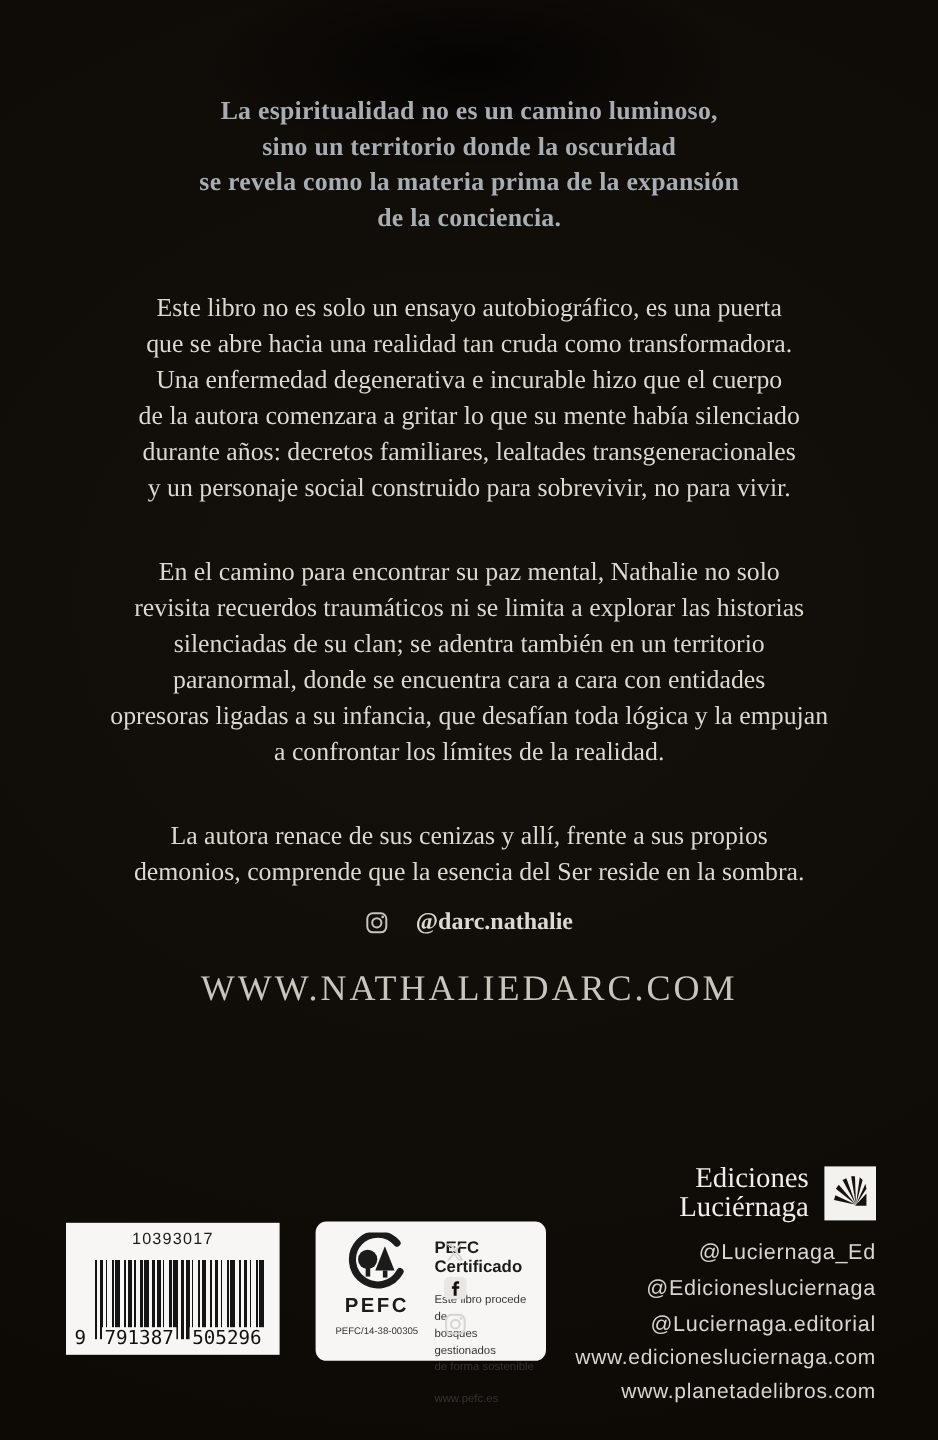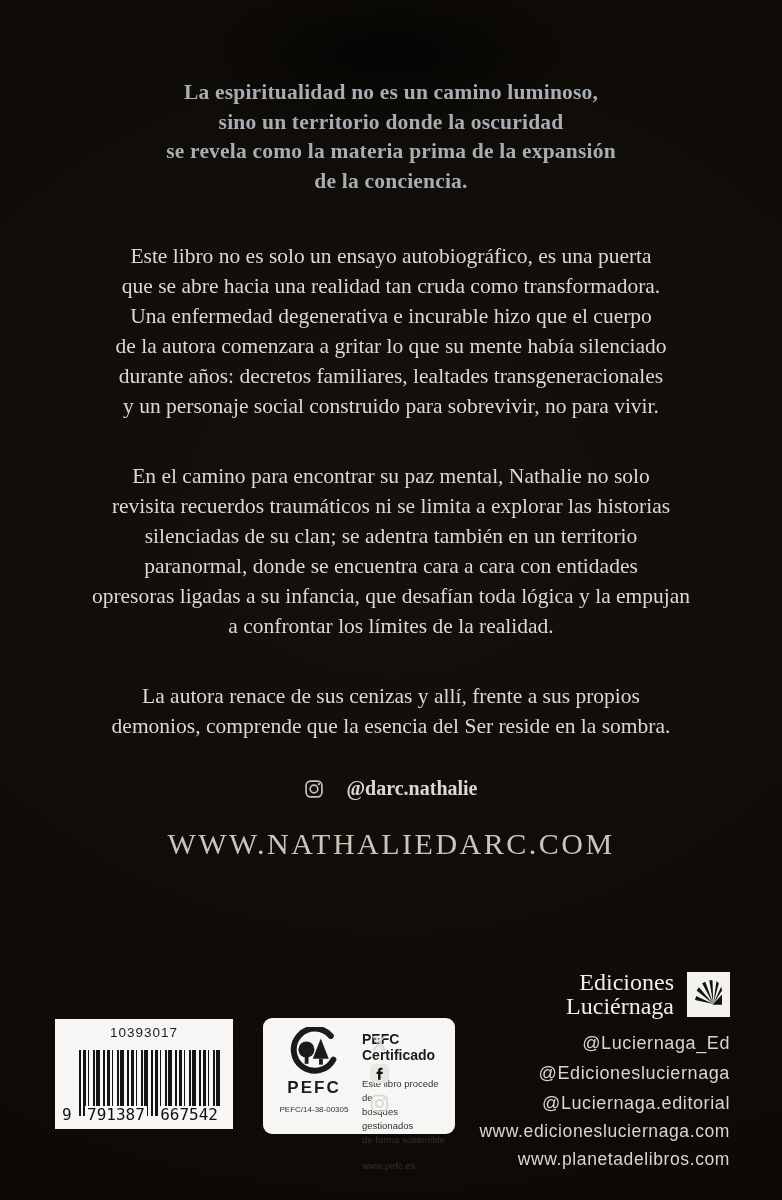--- a/index.html
+++ b/index.html
@@ -20,21 +20,21 @@
   .content{position:relative;text-align:center;}
   .intro{
     padding-top:78px;
     font-weight:bold;font-size:21.5px;line-height:29.5px;
     color:var(--intro-text,#a7adb3);
     letter-spacing:.2px;
   }
   .para{margin-top:40px;font-size:21.5px;line-height:30px;color:var(--body-text,#ddd8d0);}
   .para.first{margin-top:45px;}
   .ig-row{
-    margin-top:36px;display:flex;justify-content:center;align-items:center;gap:22px;
+    margin-top:16px;display:flex;justify-content:center;align-items:center;gap:22px;
     font-weight:bold;font-size:20px;color:var(--body-text,#d5d2cb);
   }
   .ig-row svg{display:block;color:#c6c3bd;}
   .website{
     margin-top:27px;
     font-size:30px;letter-spacing:2.5px;
     color:var(--website-text,#c9c5bc);
     text-align:center;
   }
 
@@ -151,21 +151,21 @@
 
     <div class="website">WWW.NATHALIEDARC.COM</div>
   </div>
 
   <div class="barcode-box">
     <div class="bc-num">10393017</div>
     <div class="bc-bars"></div>
     <div class="bc-digits">
       <span>9</span>
       <span>791387</span>
-      <span>667542</span>
+      <span>505296</span>
     </div>
   </div>
 
   <div class="pefc-box">
     <div class="pefc-left">
       <svg width="54" height="50" viewBox="0 0 64 58">
         <path d="M52 10 A25 25 0 1 0 55 38" fill="none" stroke="#1b1b1b" stroke-width="7" stroke-linecap="round"></path>
         <circle cx="23" cy="26" r="9.5" fill="#1b1b1b"></circle>
         <rect x="21" y="33" width="4.5" height="10" fill="#1b1b1b"></rect>
         <path d="M40 13 L30.5 37 L49.5 37 Z" fill="#1b1b1b"></path>

